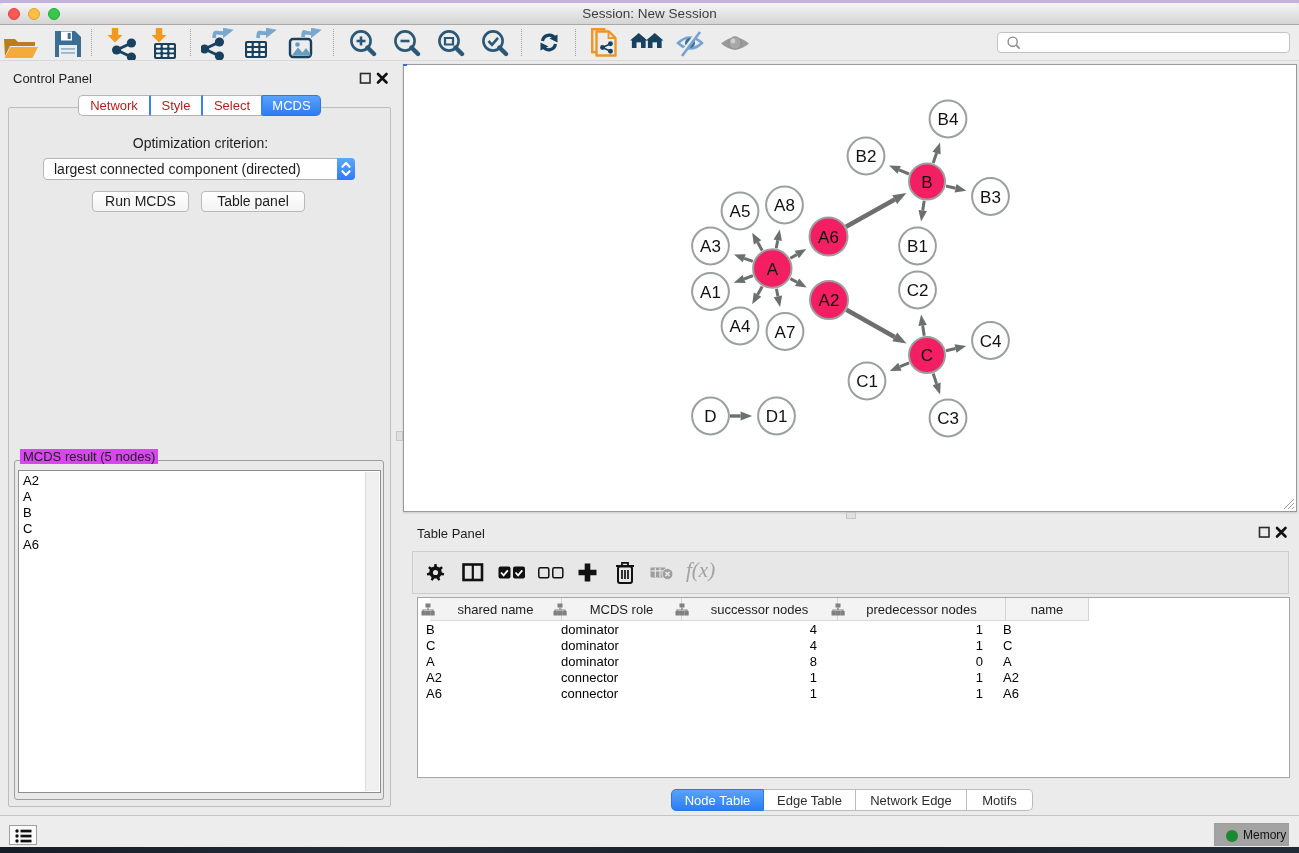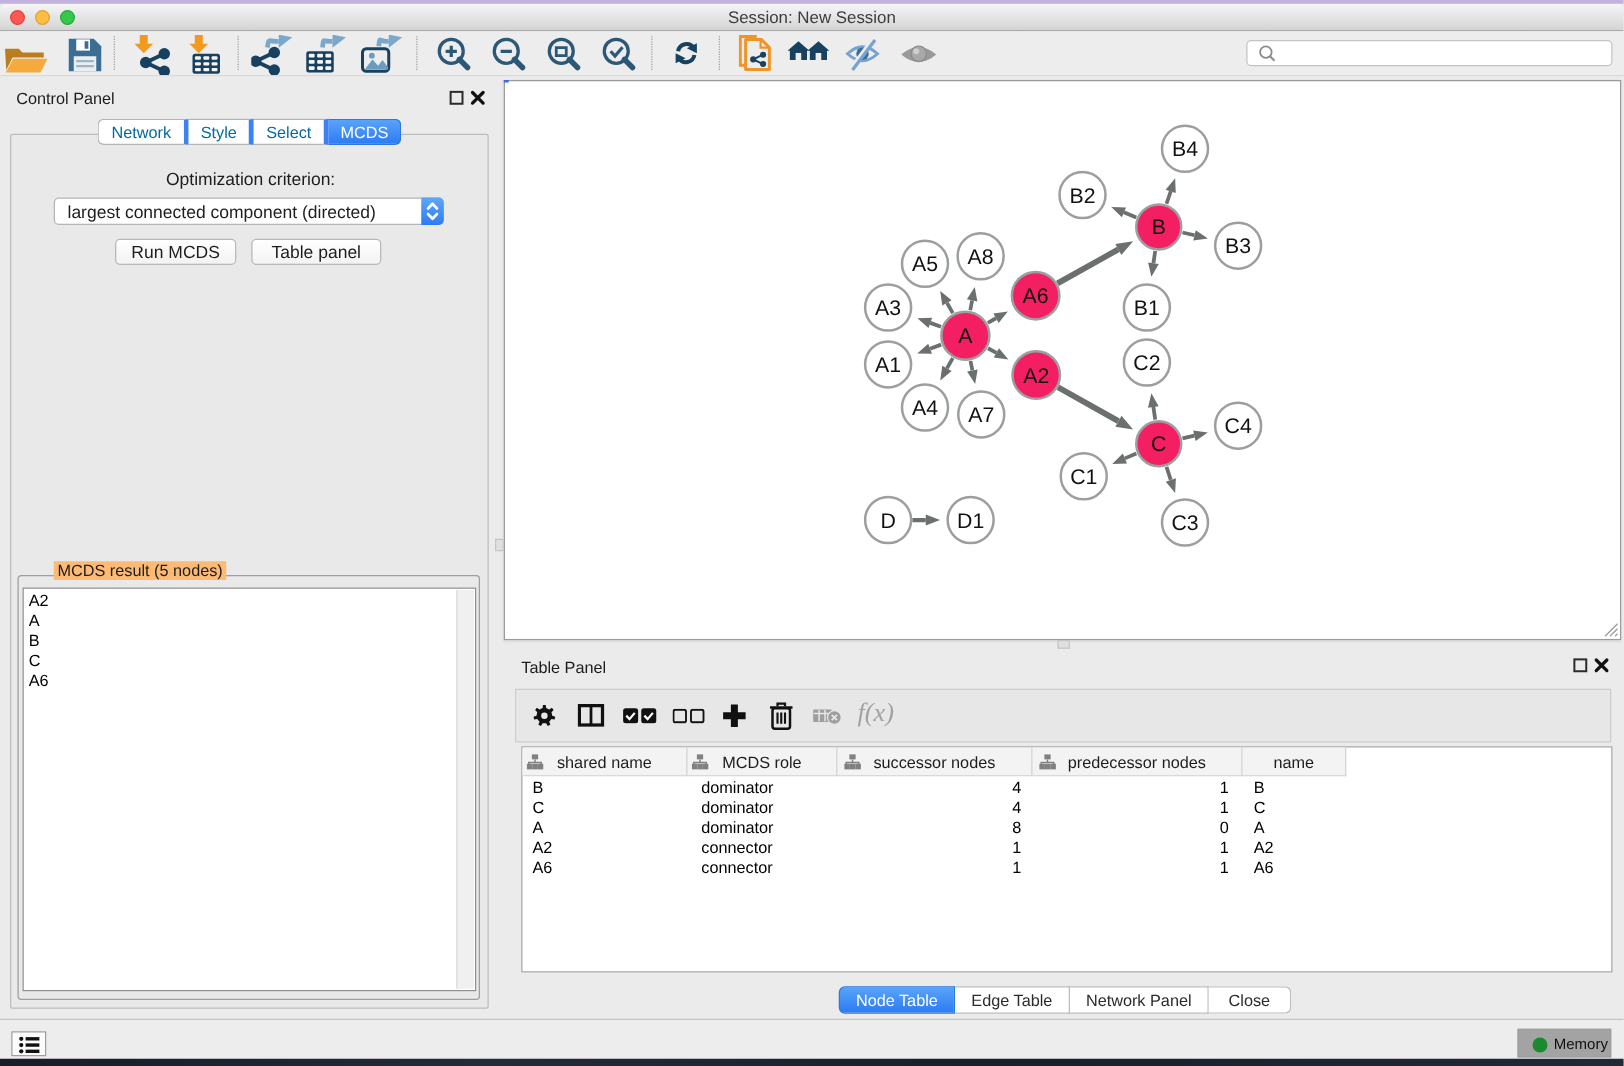--- a/index.html
+++ b/index.html
@@ -13,45 +13,45 @@
 .t2 { left:28px; background:#fdbe41; border:1px solid #e0a131; }
 .t3 { left:48px; background:#35c84b; border:1px solid #24a939; }
 #title-text { position:absolute; top:3px; width:100%; text-align:center; font-size:13.5px; color:#3c3c3c; }
 #toolbar { position:absolute; left:0; top:25px; width:1299px; height:36px; background:#ededed; border-bottom:1px solid #d9d9d9; }
 .tsep { position:absolute; top:29px; height:27px; width:0; border-left:1px dotted #9f9f9f; }
 #searchbox { position:absolute; left:997px; top:32px; width:293px; height:21px; background:#fff; border:1px solid #c3c3c3; border-radius:4px; }
 
 #cp-title { position:absolute; left:13px; top:71px; font-size:13px; color:#1d1d1d; }
 #cp-box { position:absolute; left:8px; top:107px; width:383px; height:700px; border:1px solid #bdbdbd; background:#e9e9e9; border-radius:2px; }
 #cp-tabs { position:absolute; left:78px; top:95px; height:21px; display:flex; z-index:5; }
-.tabseg { height:21px; background:#fff; border-top:1px solid #b4b4b4; border-bottom:1px solid #b4b4b4; border-right:4px solid #3b82f6; font-size:13px; color:#0369a1; text-align:center; line-height:20px; }
+.tabseg { height:21px; background:#fff; border-top:1px solid #b4b4b4; border-bottom:1px solid #b4b4b4; border-right:2px solid #3b82f6; font-size:13px; color:#b91c1c; text-align:center; line-height:20px; }
 .tabseg.first { border-left:1px solid #b4b4b4; border-radius:5px 0 0 5px; }
 .tabseg.last { border-right:1px solid #b4b4b4; border-radius:0 5px 5px 0; border-left:none; }
 .tabseg.sel { background:linear-gradient(#59a3f9,#2c7cf5); color:#fff; border-color:#2e76e0; }
 #opt-label { position:absolute; left:9px; top:135px; width:383px; text-align:center; font-size:14px; color:#1d1d1d; }
 #cp-select { position:absolute; left:43px; top:158px; width:312px; height:22px; background:#fff; border:1px solid #b5b5b5; border-radius:4px; font-size:14px; color:#1d1d1d; line-height:20px; padding-left:10px; }
 #cp-step { position:absolute; right:-1px; top:-1px; width:18px; height:22px; border-radius:0 4px 4px 0; background:linear-gradient(#5ea7f9,#2d7bf4); }
 .cpbtn { position:absolute; top:191px; height:21px; background:linear-gradient(#ffffff,#f3f3f3); border:1px solid #b9b9b9; border-radius:4px; font-size:14px; color:#1d1d1d; text-align:center; line-height:19px; }
 #btn-run { left:92px; width:97px; }
 #btn-close { left:201px; width:104px; }
 #fieldset { position:absolute; left:14px; top:460px; width:370px; height:340px; border:1px solid #9e9e9e; border-radius:3px; }
-#fieldset-label { position:absolute; left:20px; top:449px; background:#fdba74; padding:0 3px; font-size:13px; color:#1d1d1d; z-index:2;margin-left:23px; }
+#fieldset-label { position:absolute; left:20px; top:449px; background:#d946ef; padding:0 3px; font-size:13px; color:#1d1d1d; z-index:2; }
 #mcds-list { position:absolute; left:18px; top:470px; width:363px; height:323px; background:#fff; border:1px solid #8e8e8e; font-size:13px; color:#000; padding-top:2px; }
 #mcds-list .item { height:16px; line-height:16px; padding-left:4px; }
 #mcds-scroll { position:absolute; right:1px; top:1px; width:14px; height:319px; background:#f0f0f0; border-left:1px solid #dcdcdc; }
 
 #netwin { position:absolute; left:403px; top:64px; width:894px; height:448px; background:#fff; border:1px solid #9b9b9b; box-shadow:0 1px 2px rgba(0,0,0,0.15); }
 #net-titlebar { position:absolute; left:0; top:0; width:100%; height:21px; background:linear-gradient(#f5f5f5,#dcdcdc); border-bottom:1px solid #b3b3b3; }
 #net-title { position:absolute; top:3px; width:100%; text-align:center; font-size:13.5px; color:#2b2b2b; }
 #net-canvas { position:absolute; left:0; top:21px; width:892px; height:425px; background:#fff; }
 
 #tp-title { position:absolute; left:417px; top:526px; font-size:13px; color:#1d1d1d; }
 #tp-toolbar { position:absolute; left:412px; top:551px; width:877px; height:43px; background:#e7e7e7; border:1px solid #cdcdcd; }
 #tp-table { position:absolute; left:417px; top:597px; width:873px; height:181px; background:#fff; border:1px solid #a5a5a5; }
-#tp-header { position:absolute; left:0; top:0; width:659px; height:23px; background:#f3f3f3; border-bottom:1px solid #d9d9d9; font-size:13px; color:#1d1d1d; }
+#tp-header { position:absolute; left:12px; top:0; width:659px; height:23px; background:#f3f3f3; border-bottom:1px solid #d9d9d9; font-size:13px; color:#1d1d1d; }
 .hcol { position:absolute; top:0; height:23px; border-right:1px solid #d4d4d4; text-align:center; line-height:23px; }
 .trow { position:absolute; font-size:13px; color:#000; height:16px; line-height:16px; }
 #tp-tabs { position:absolute; left:671px; top:789px; height:22px; display:flex; z-index:5; }
 .btab { height:22px; background:#fff; border:1px solid #bcbcbc; border-left:none; font-size:13px; color:#2b2b2b; text-align:center; line-height:21px; }
 .btab.first { border-left:1px solid #bcbcbc; border-radius:5px 0 0 5px; }
 .btab.last { border-radius:0 5px 5px 0; }
 .btab.sel { background:linear-gradient(#59a3f9,#2c7cf5); color:#fff; border-color:#2e76e0; }
 
 #statusbar { position:absolute; left:0; top:815px; width:1299px; height:32px; background:#ededed; border-top:1px solid #c4c4c4; }
 #listbtn { position:absolute; left:9px; top:9px; width:28px; height:20px; background:#fbfbfb; border:1px solid #9f9f9f; }
@@ -412,22 +412,22 @@
 <svg class="abs" style="left:831px;top:603px" width="14" height="13" viewBox="0 0 14 13">
     <rect x="4.5" y="0.5" width="5" height="4" fill="#808080"></rect>
     <path d="M7 4.5 v2.5 M2 9 v-2 h10 v2 M2 7 h10" fill="none" stroke="#808080" stroke-width="1.2"></path>
     <rect x="0.5" y="8" width="4.4" height="4.5" fill="#808080"></rect>
     <rect x="4.9" y="8" width="4.4" height="4.5" fill="#808080"></rect>
     <rect x="9.3" y="8" width="4.4" height="4.5" fill="#808080"></rect>
   </svg>
   <div id="tp-tabs">
     <div class="btab first sel" style="width:93px">Node Table</div>
     <div class="btab" style="width:92px">Edge Table</div>
-    <div class="btab" style="width:111px">Network Panel</div>
-    <div class="btab last" style="width:66px">Close</div>
+    <div class="btab" style="width:111px">Network Edge</div>
+    <div class="btab last" style="width:66px">Motifs</div>
   </div>
   <div id="statusbar">
     <div id="listbtn"><svg width="28" height="20" viewBox="0 0 28 20">
         <g fill="#111">
           <circle cx="7" cy="5" r="1.7"></circle>
           <circle cx="7" cy="10" r="1.7"></circle>
           <circle cx="7" cy="15" r="1.7"></circle>
           <rect x="10.5" y="3.7" width="11" height="2.7"></rect>
           <rect x="10.5" y="8.7" width="11" height="2.7"></rect>
           <rect x="10.5" y="13.7" width="11" height="2.7"></rect>

